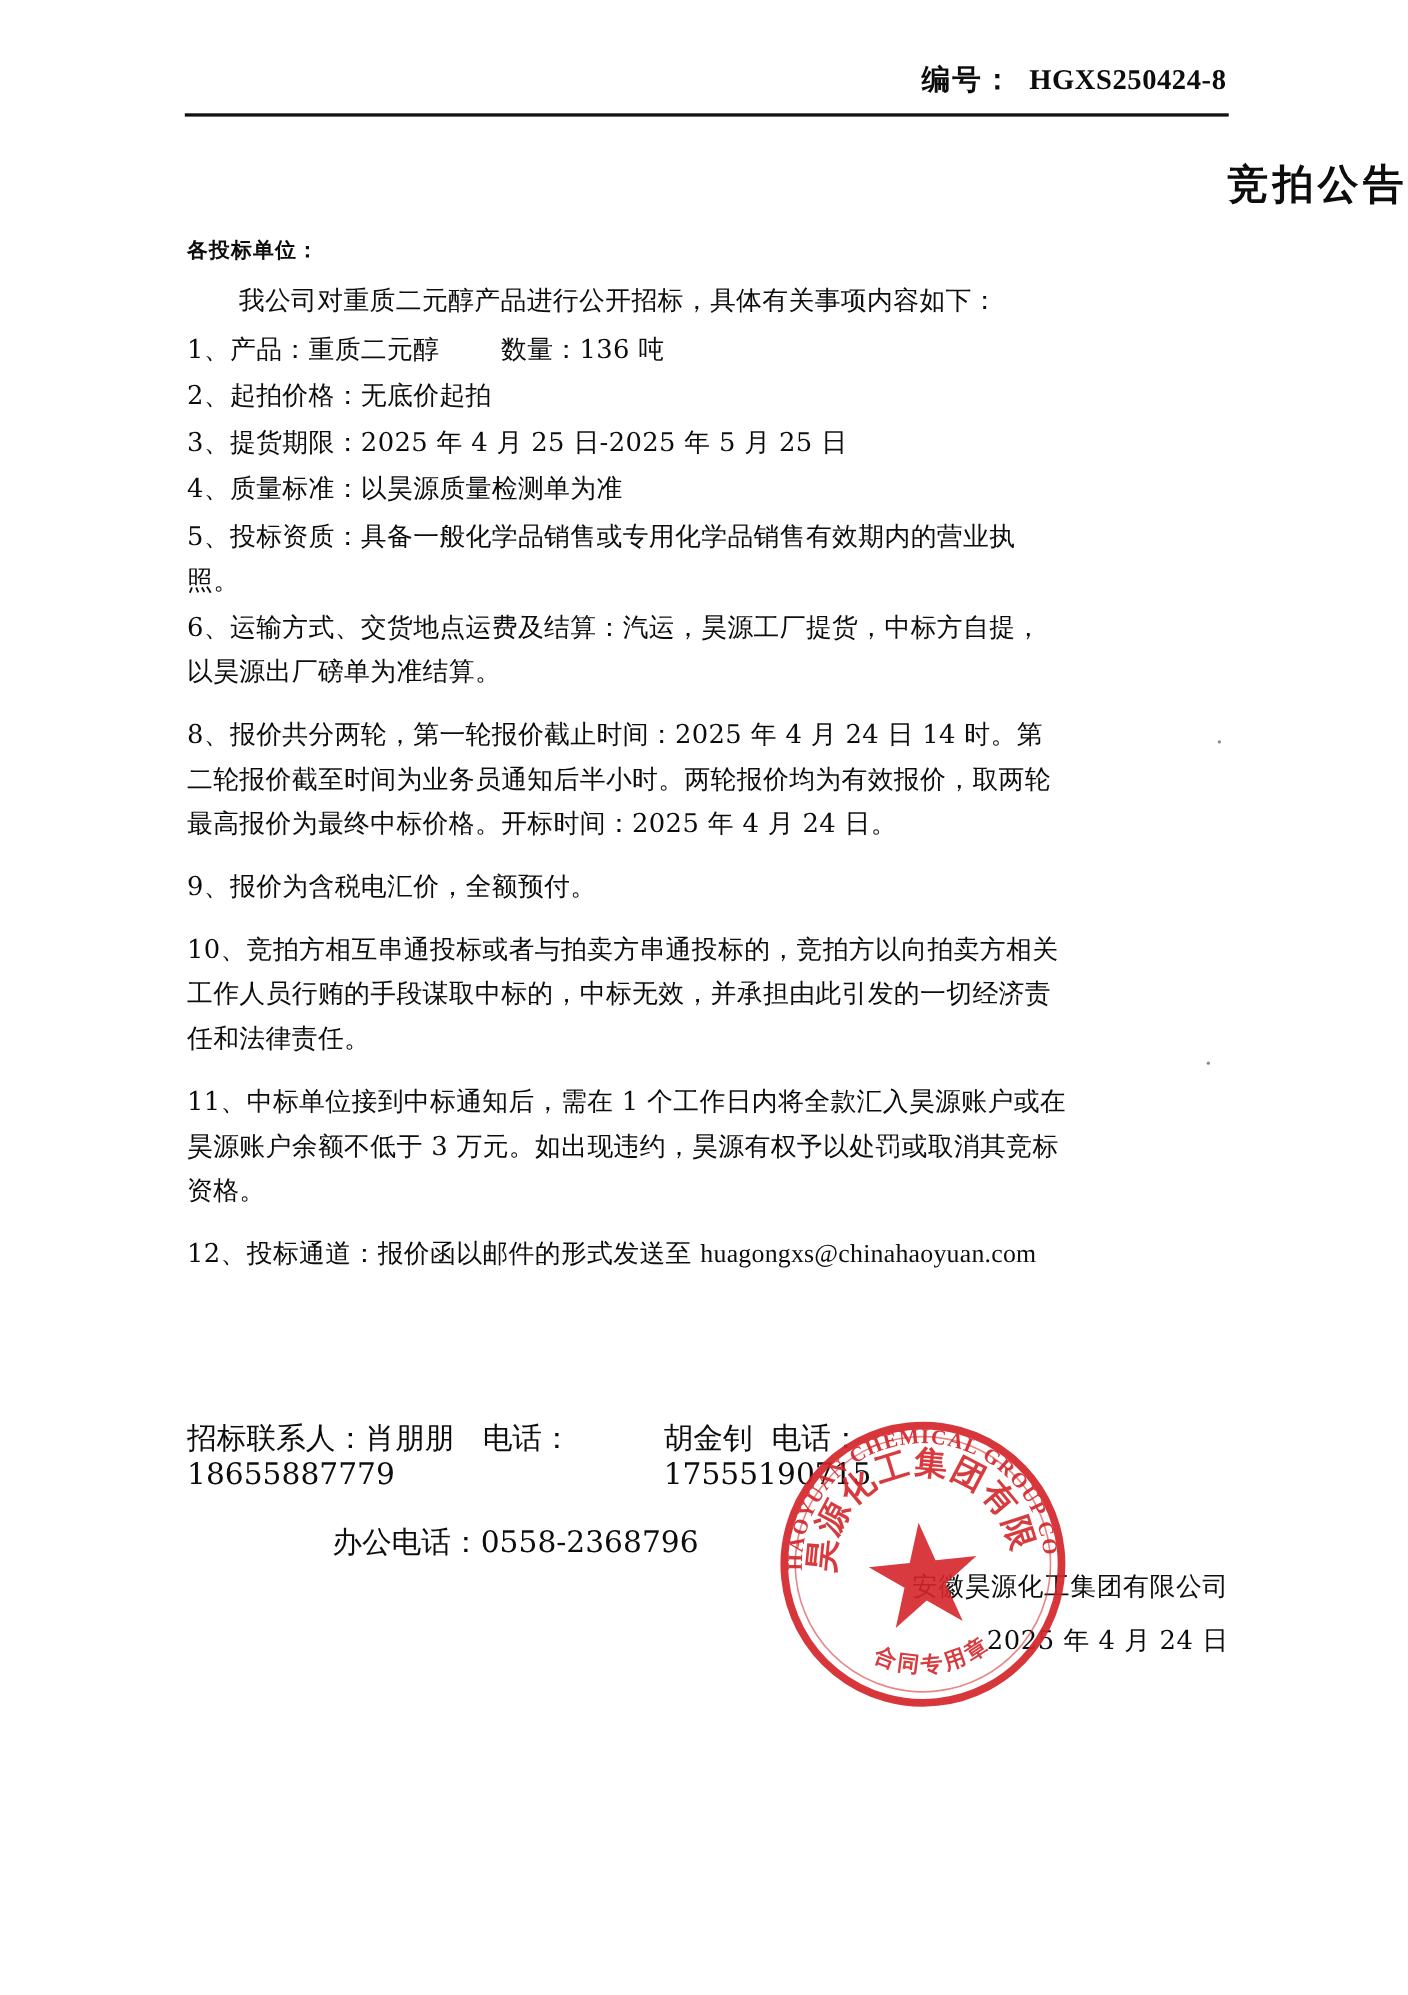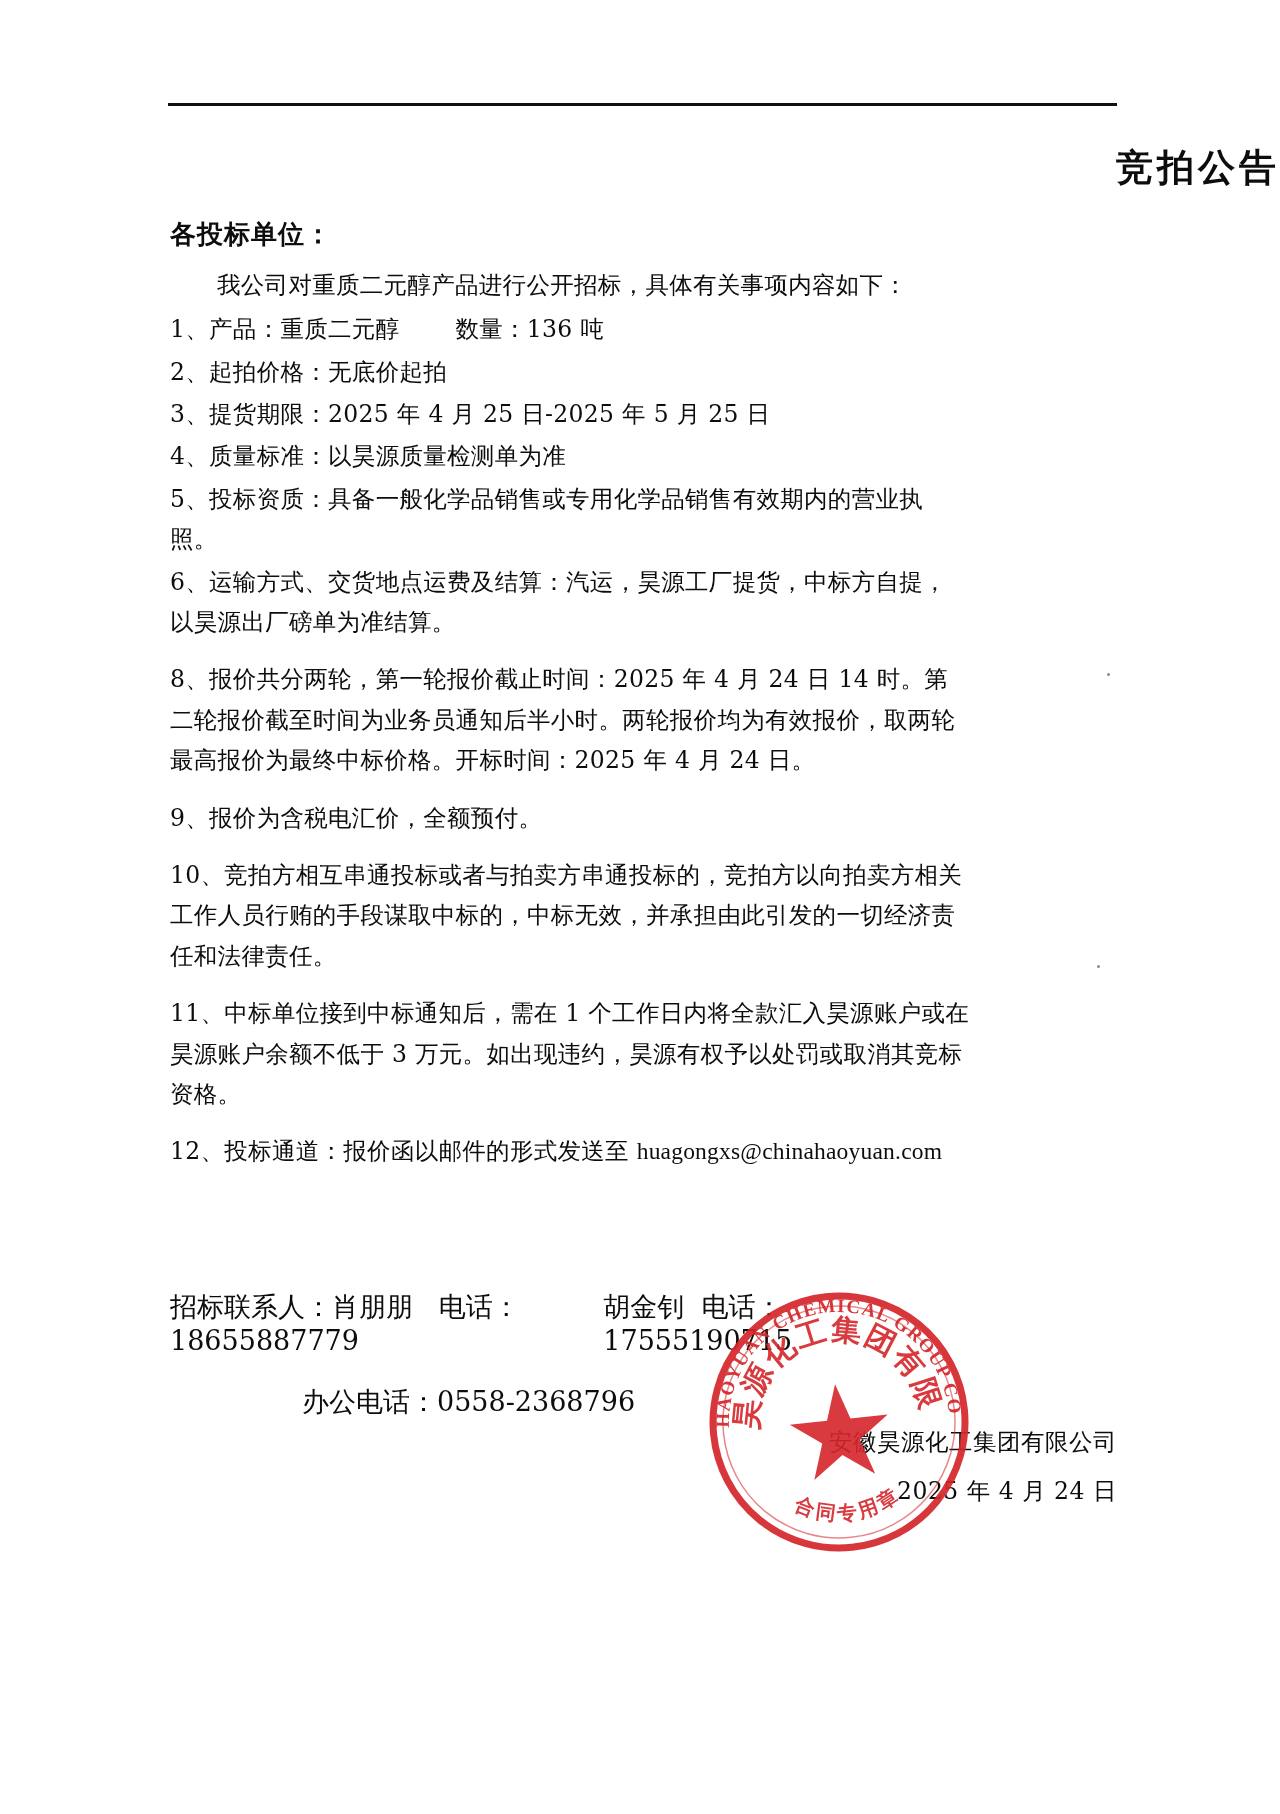--- a/index.html
+++ b/index.html
@@ -65,21 +65,21 @@
   .body-wrap {
     position: absolute;
     top: 212px;
     left: 170px;
     width: 800px;
     font-size: 23.5px;
     line-height: 1.72;
   }
   .salutation {
     font-weight: bold;
-    font-size: 26px;
+    font-size: 19px;
     letter-spacing: 1px;
     margin-bottom: 8px;
   }
   .intro {
     text-indent: 2em;
     margin-bottom: 4px;
     letter-spacing: 0.3px;
   }
   .clause {
     letter-spacing: 0.3px;
@@ -144,20 +144,24 @@
     height: 3px;
     background: #8a8a8a;
     border-radius: 50%;
   }
 </style>
 </head>
 <body>
 
 <div class="page">
 
+  <div class="doc-number-row">
+    <span class="doc-number-label">编号：</span>
+    <span class="doc-number-value">HGXS250424-8</span>
+  </div>
   <div class="header-rule"></div>
 
   <div class="doc-title">竞拍公告</div>
 
   <div class="body-wrap">
     <div class="salutation">各投标单位：</div>
     <div class="intro">我公司对重质二元醇产品进行公开招标，具体有关事项内容如下：</div>
 
     <div class="clause">
       <span>1、产品：重质二元醇</span><span class="gap"></span><span>数量：136 吨</span>

